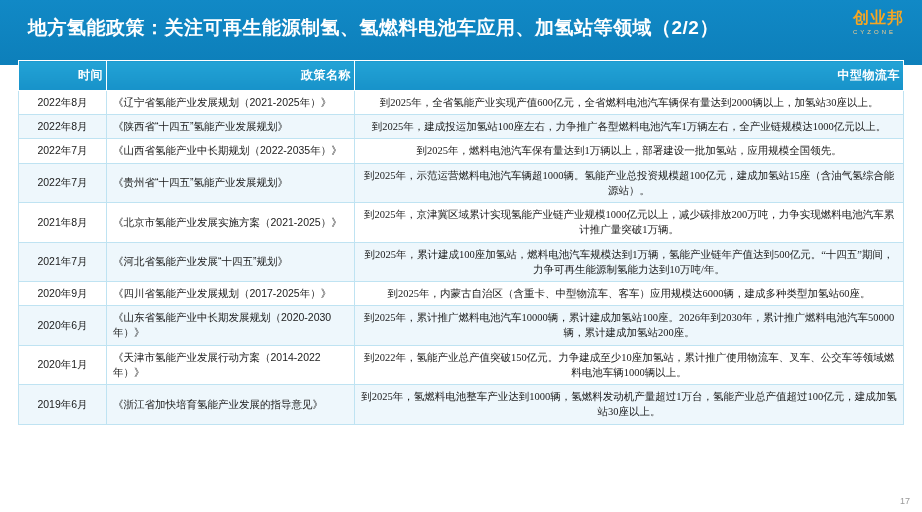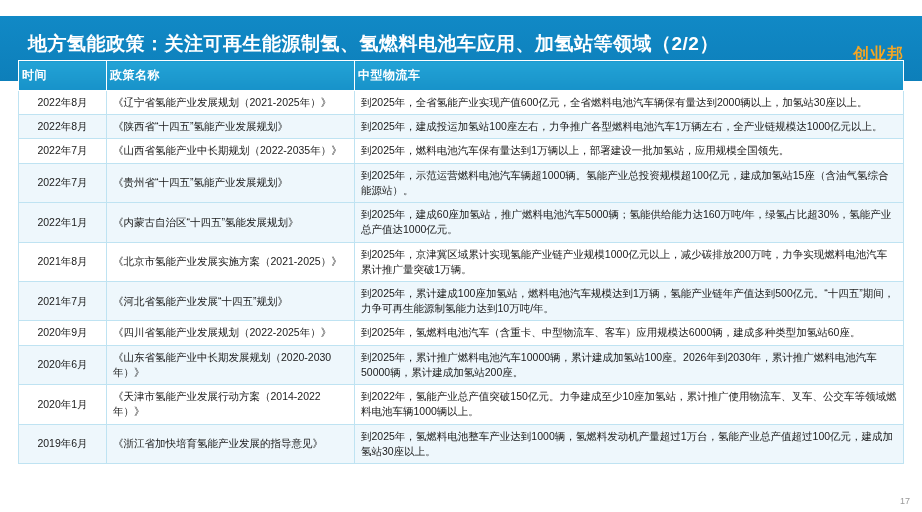--- a/index.html
+++ b/index.html
@@ -15,44 +15,43 @@
   }
   .slide {
     position: relative;
     width: 922px;
     height: 512px;
     box-sizing: border-box;
   }
   
   .header-band {
     position: absolute;
-    top: 16px;
+    top: 0;
     left: 0;
     width: 922px;
     height: 65px;
     background: #1187c4;
     background: linear-gradient(180deg, #1189c6 0%, #0d7fba 100%);
   }
   .header-title {
     position: absolute;
     top: 15px;
     left: 28px;
     font-size: 19px;
     font-weight: bold;
     color: #ffffff;
     letter-spacing: 0.5px;
     white-space: nowrap;
   }
   .logo {
     position: absolute;
     top: 10px;
     right: 18px;
-    text-align: right;
+    text-align: left;
     line-height: 1;
-    margin-top: 20px;
   }
   .logo-cn {
     font-size: 16px;
     font-weight: bold;
     color: #f5a623;
     letter-spacing: 1px;
   }
   .logo-en {
     font-size: 6px;
     color: #f5cf8e;
@@ -70,21 +69,21 @@
     border-collapse: collapse;
     width: 886px;
     table-layout: fixed;
   }
   table.policy th {
     background: #1d9bd1;
     background: linear-gradient(180deg, #23a3d6 0%, #1792c9 100%);
     color: #ffffff;
     font-size: 12px;
     font-weight: bold;
-    text-align: left;
+    text-align: right;
     padding: 6px 3px;
     border: 1px solid #ffffff;
     letter-spacing: 0.5px;
     font-family: Liberation Serif, serif;
   }
   table.policy td {
     border: 1px solid #bfe3f2;
     font-size: 10.5px;
     color: #1a1a1a;
     padding: 4px 6px;
@@ -92,21 +91,22 @@
     line-height: 1.45;
   }
   td.c-time {
     text-align: center;
     white-space: nowrap;
   }
   td.c-name {
     text-align: left;
   }
   td.c-content {
-    text-align: left;
+    text-align: center;
+    font-family: Liberation Serif, serif;
   }
   tr.even td {
     background: #ffffff;
   }
   tr.odd td {
     background: #eef7fc;
   }
   .col-time { width: 88px; }
   .col-name { width: 248px; }
   .col-content { width: auto; }
@@ -160,39 +160,34 @@
         <tr class="even">
           <td class="c-time">2022年7月</td>
           <td class="c-name">《山西省氢能产业中长期规划（2022-2035年）》</td>
           <td class="c-content">到2025年，燃料电池汽车保有量达到1万辆以上，部署建设一批加氢站，应用规模全国领先。</td>
         </tr>
         <tr class="odd">
           <td class="c-time">2022年7月</td>
           <td class="c-name">《贵州省“十四五”氢能产业发展规划》</td>
           <td class="c-content">到2025年，示范运营燃料电池汽车辆超1000辆。氢能产业总投资规模超100亿元，建成加氢站15座（含油气氢综合能源站）。</td>
         </tr>
-        <tr class="odd">
-          <td class="c-time">2022年1月</td>
-          <td class="c-name">《内蒙古自治区“十四五”氢能发展规划》</td>
-          <td class="c-content">到2025年，建成60座加氢站，推广燃料电池汽车5000辆；氢能供给能力达160万吨/年，绿氢占比超30%，氢能产业总产值达1000亿元。</td>
-        </tr>
         <tr class="even">
           <td class="c-time">2021年8月</td>
           <td class="c-name">《北京市氢能产业发展实施方案（2021-2025）》</td>
           <td class="c-content">到2025年，京津冀区域累计实现氢能产业链产业规模1000亿元以上，减少碳排放200万吨，力争实现燃料电池汽车累计推广量突破1万辆。</td>
         </tr>
         <tr class="odd">
           <td class="c-time">2021年7月</td>
           <td class="c-name">《河北省氢能产业发展“十四五”规划》</td>
           <td class="c-content">到2025年，累计建成100座加氢站，燃料电池汽车规模达到1万辆，氢能产业链年产值达到500亿元。“十四五”期间，力争可再生能源制氢能力达到10万吨/年。</td>
         </tr>
         <tr class="even">
           <td class="c-time">2020年9月</td>
-          <td class="c-name">《四川省氢能产业发展规划（2022-2025年）》</td>
-          <td class="c-content">到2025年，氢燃料电池汽车（含重卡、中型物流车、客车）应用规模达6000辆，建成多种类型加氢站60座。</td>
+          <td class="c-name">《四川省氢能产业发展规划（2017-2025年）》</td>
+          <td class="c-content">到2025年，内蒙古自治区（含重卡、中型物流车、客车）应用规模达6000辆，建成多种类型加氢站60座。</td>
         </tr>
         <tr class="odd">
           <td class="c-time">2020年6月</td>
           <td class="c-name">《山东省氢能产业中长期发展规划（2020-2030年）》</td>
           <td class="c-content">到2025年，累计推广燃料电池汽车10000辆，累计建成加氢站100座。2026年到2030年，累计推广燃料电池汽车50000辆，累计建成加氢站200座。</td>
         </tr>
         <tr class="even">
           <td class="c-time">2020年1月</td>
           <td class="c-name">《天津市氢能产业发展行动方案（2014-2022年）》</td>
           <td class="c-content">到2022年，氢能产业总产值突破150亿元。力争建成至少10座加氢站，累计推广使用物流车、叉车、公交车等领域燃料电池车辆1000辆以上。</td>

